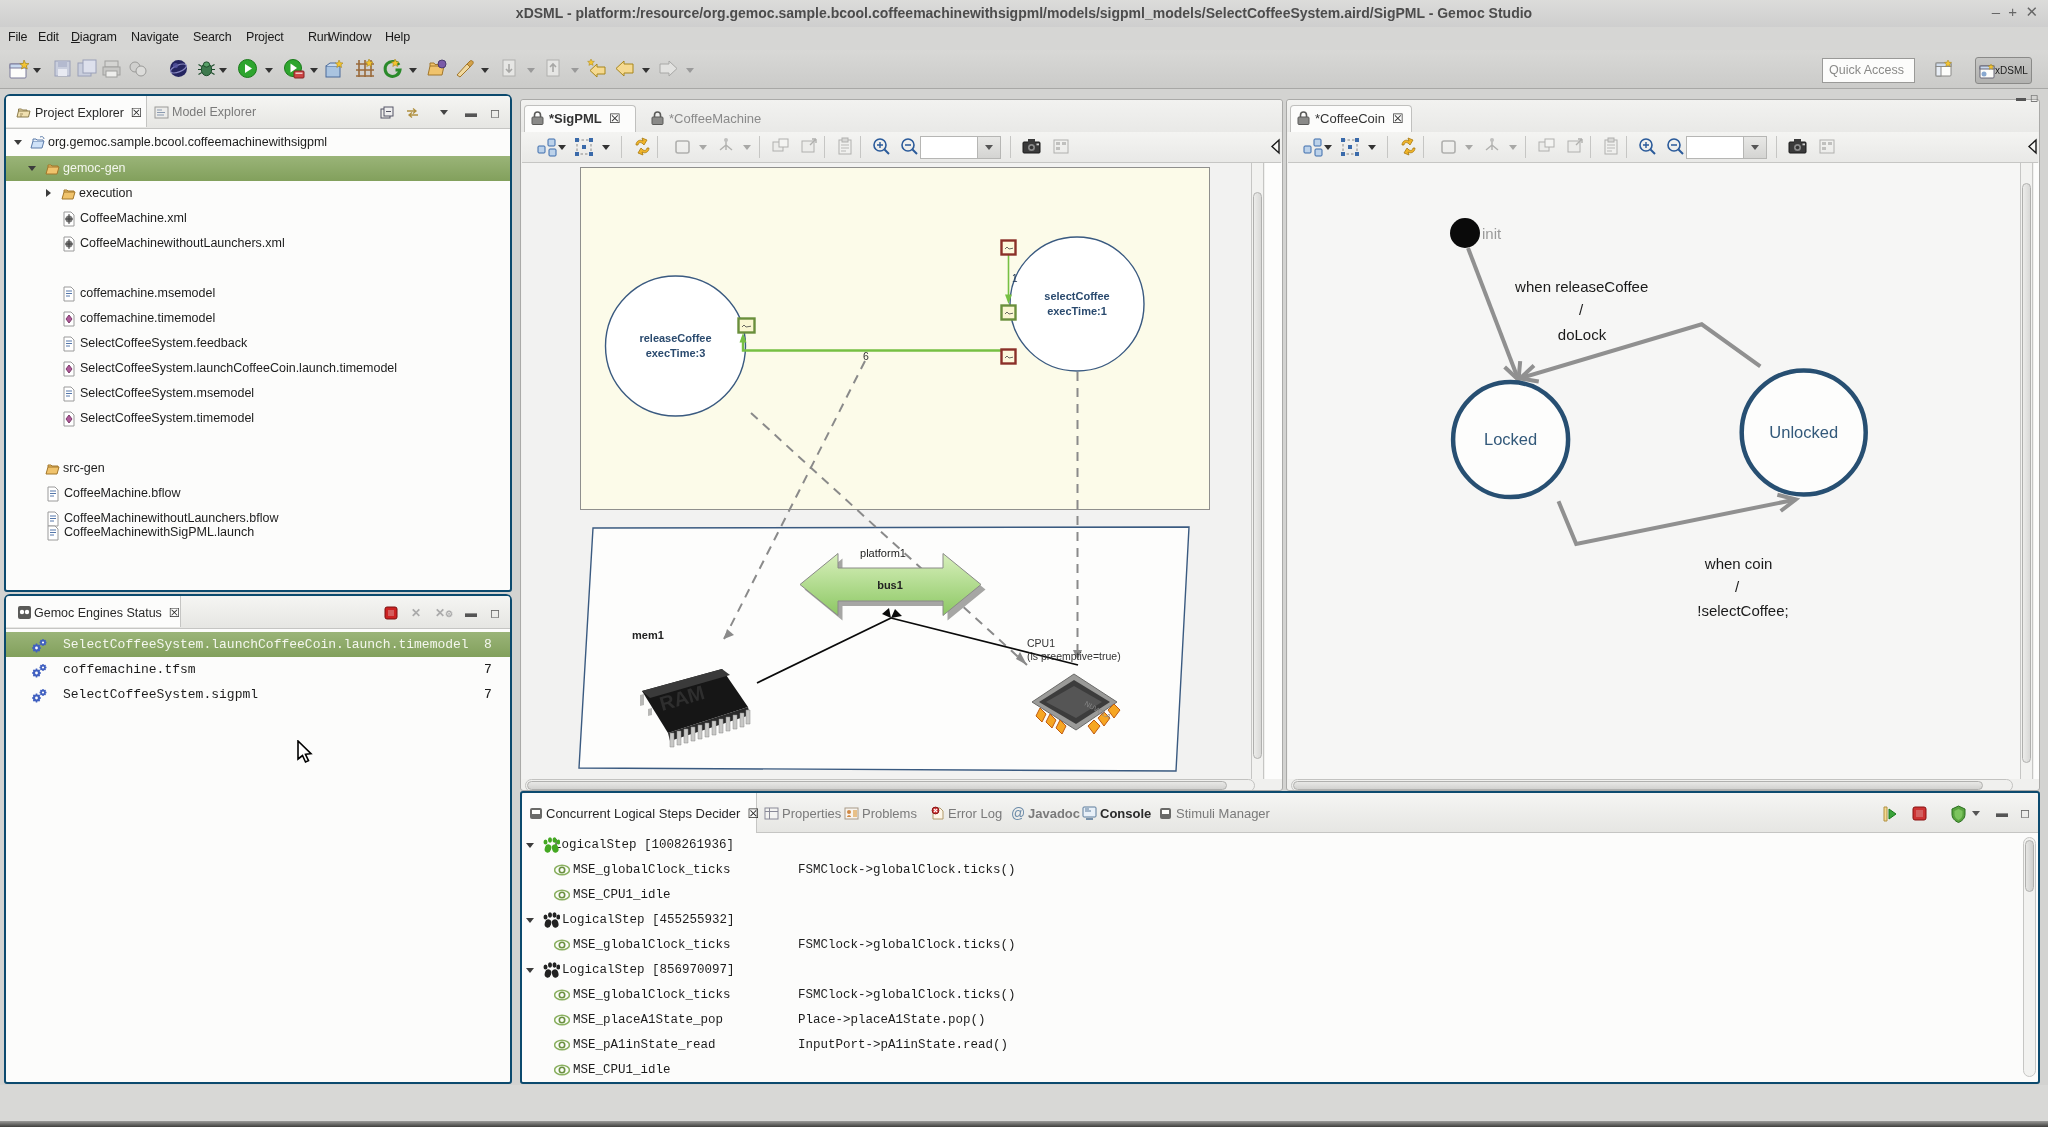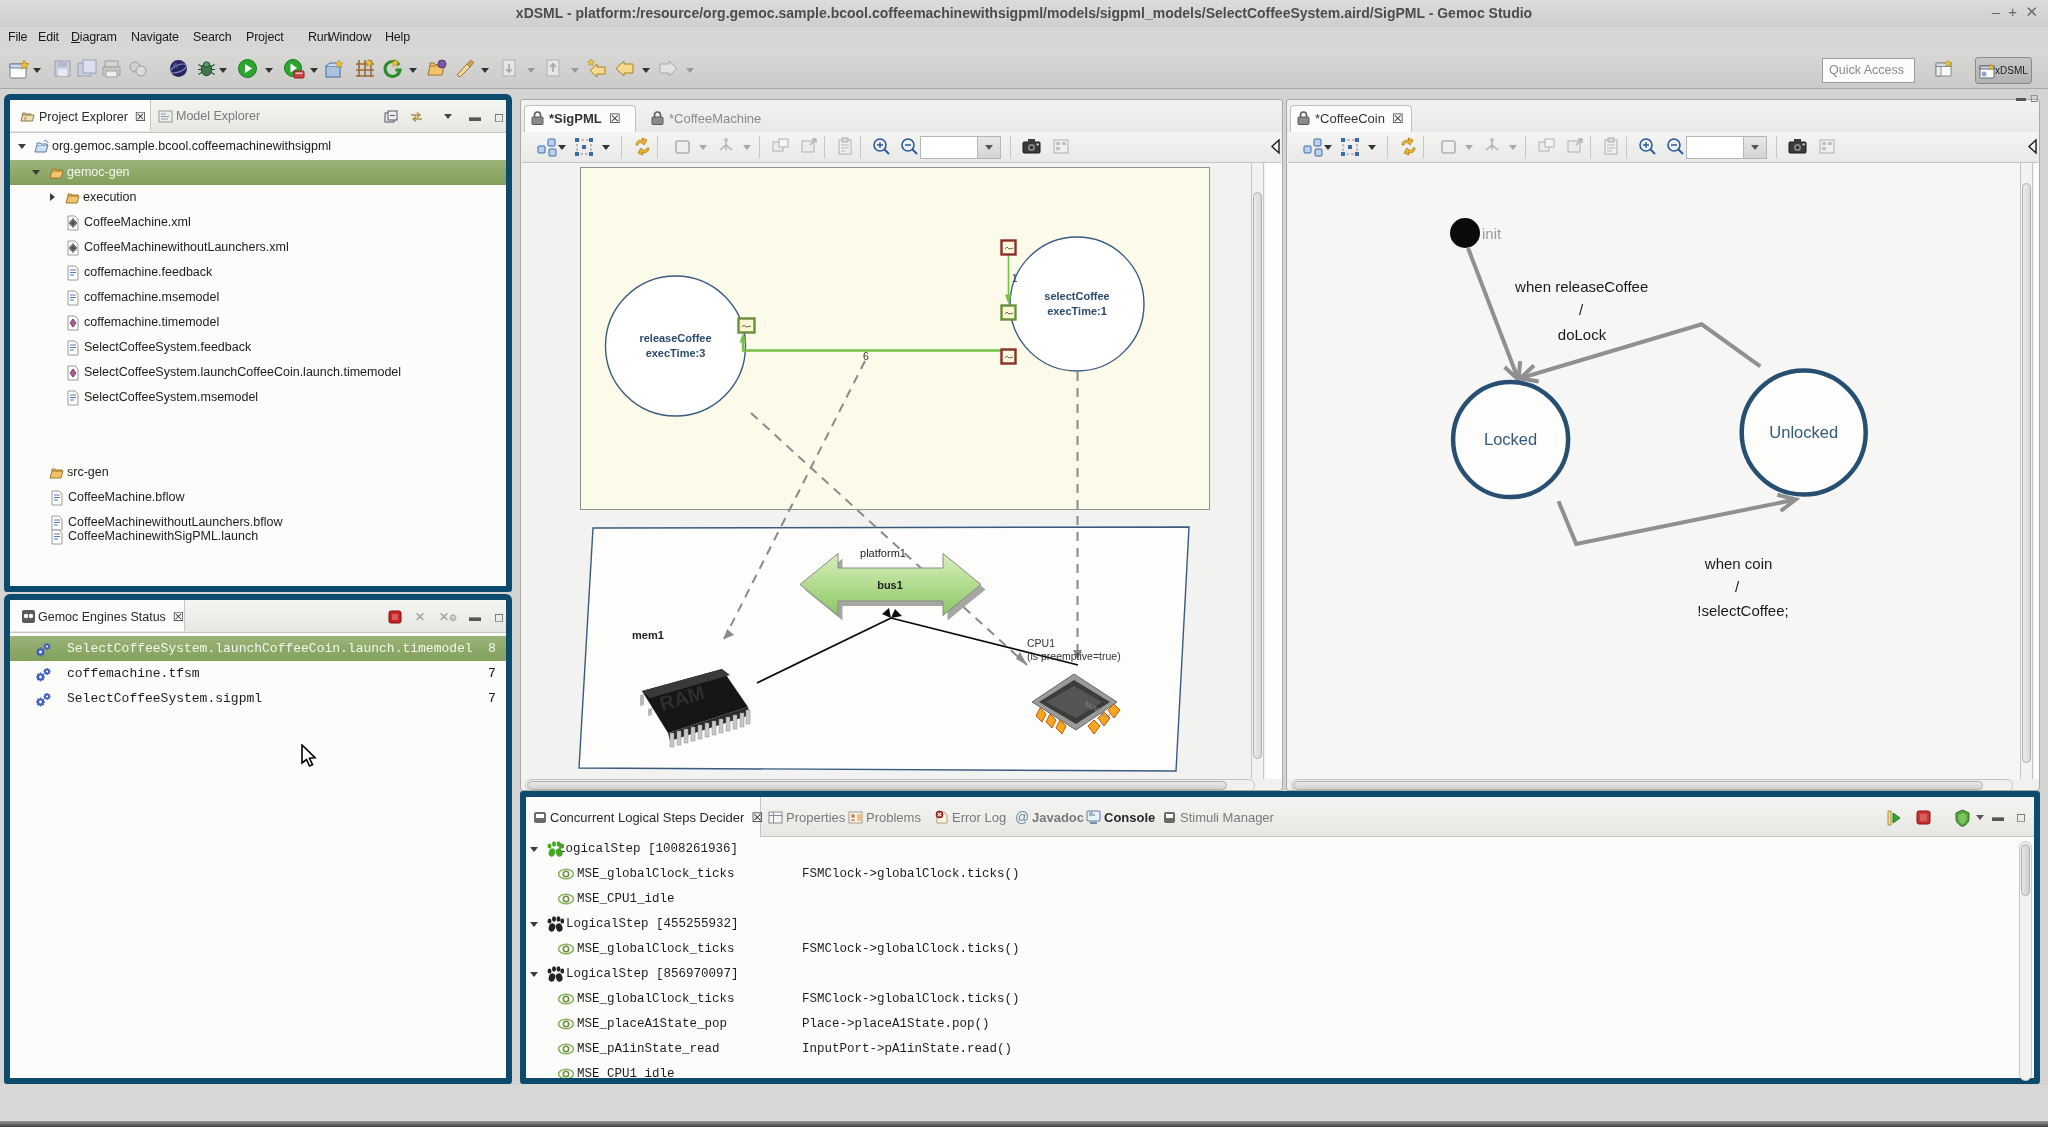--- a/index.html
+++ b/index.html
@@ -9,21 +9,21 @@
   #titlebar { left:0; top:0; width:2048px; height:27px; background:linear-gradient(#dcdcda,#cecece); text-align:center; }
   #titlebar .t { font-size:14px; font-weight:bold; color:#4c4c4c; line-height:27px; }
   #winbtns { right:10px; top:3px; font-size:15px; color:#666; }
   #menubar { left:0; top:27px; width:2048px; height:23px; background:#d6d6d4; }
   .menu { position:absolute; top:3px; font-size:12.5px; color:#1a1a1a; letter-spacing:-0.2px;}
   #toolbar { left:0; top:50px; width:2048px; height:39px; background:linear-gradient(#d8d8d6,#cbcbc9); border-bottom:1px solid #a8a8a6; }
   .tbi { position:absolute; top:8px; width:24px; height:24px; }
   .dd { position:absolute; top:18px; width:0; height:0; border-left:4px solid transparent; border-right:4px solid transparent; border-top:5px solid #333; }
   .dd.dis { border-top-color:#9a9a9a; }
   
-  .panel { position:absolute; background:#fcfcfb; border:6px solid #0c4a6e; border-radius:3px; }
+  .panel { position:absolute; background:#fcfcfb; border:2px solid #0c4a6e; border-radius:3px; }
   .phead { position:absolute; left:0; top:0; right:0; height:33px; background:linear-gradient(#f5f5f3,#e6e6e3); border-bottom:1px solid #c5c5c3; border-radius:3px 3px 0 0; }
   .tab-active { position:absolute; background:#fcfcfb; border-right:1px solid #c5c5c3; height:31px; border-radius:6px 0 0 0; }
   .tname.t13, .t13 { font-size:13px; } .tname { font-size:12.5px; color:#2a2a2a; }
   .tname.dim { color:#7a7a7a; }
   .minmax { position:absolute; top:10px; font-size:12px; color:#555; }
   
   .trow { position:absolute; height:25px; font-size:12.5px; color:#1c1c1c; line-height:25px; white-space:nowrap; }
   .grn { background:linear-gradient(#9ab478,#82a05c); color:#f4f7ee; }
   .mono { font-family:"Liberation Mono", monospace; }
   .arrow-r { display:inline-block; width:0; height:0; border-top:4px solid transparent; border-bottom:4px solid transparent; border-left:5px solid #3c3c3c; }
@@ -220,44 +220,44 @@
     <div class="trow" style="left:0;top:76px;width:100%"><svg class="abs" style="left:55px;top:5px" width="16" height="16">
           <path d="M3 1 L10 1 L13 4 L13 15 L3 15 Z" fill="#fff" stroke="#9a9a9a"></path>
           <circle cx="8" cy="8" r="3.5" fill="#777"></circle>
           <path d="M8 3 L8 13 M4 8 L12 8" stroke="#444" stroke-width="1"></path>
         </svg><span style="margin-left:74px;">CoffeeMachine.xml</span></div>
     <div class="trow" style="left:0;top:101px;width:100%"><svg class="abs" style="left:55px;top:5px" width="16" height="16">
           <path d="M3 1 L10 1 L13 4 L13 15 L3 15 Z" fill="#fff" stroke="#9a9a9a"></path>
           <circle cx="8" cy="8" r="3.5" fill="#777"></circle>
           <path d="M8 3 L8 13 M4 8 L12 8" stroke="#444" stroke-width="1"></path>
         </svg><span style="margin-left:74px;">CoffeeMachinewithoutLaunchers.xml</span></div>
-    <div class="trow" style="left:0;top:126px;width:100%"><svg class="abs" style="left:55px;top:5px" width="16" height="16">
-          <path d="M3 1 L10 1 L13 4 L13 15 L3 15 Z" fill="#fff" stroke="#9a9a9a"></path>
-          <path d="M5 5 L11 5 M5 7.5 L11 7.5 M5 10 L9 10" stroke="#5577aa" stroke-width="1"></path>
-        </svg><span style="margin-left:74px;">coffemachine.feedback</span></div>
     <div class="trow" style="left:0;top:151px;width:100%"><svg class="abs" style="left:55px;top:5px" width="16" height="16">
           <path d="M3 1 L10 1 L13 4 L13 15 L3 15 Z" fill="#fff" stroke="#9a9a9a"></path>
           <path d="M5 5 L11 5 M5 7.5 L11 7.5 M5 10 L9 10" stroke="#5577aa" stroke-width="1"></path>
         </svg><span style="margin-left:74px;">coffemachine.msemodel</span></div>
     <div class="trow" style="left:0;top:176px;width:100%"><svg class="abs" style="left:55px;top:5px" width="16" height="16">
           <path d="M3 1 L10 1 L13 4 L13 15 L3 15 Z" fill="#fff" stroke="#9a9a9a"></path>
           <path d="M8 4 L11 8 L8 12 L5 8 Z" fill="#b05a9a" stroke="#7a3a6a"></path>
         </svg><span style="margin-left:74px;">coffemachine.timemodel</span></div>
     <div class="trow" style="left:0;top:201px;width:100%"><svg class="abs" style="left:55px;top:5px" width="16" height="16">
           <path d="M3 1 L10 1 L13 4 L13 15 L3 15 Z" fill="#fff" stroke="#9a9a9a"></path>
           <path d="M5 5 L11 5 M5 7.5 L11 7.5 M5 10 L9 10" stroke="#5577aa" stroke-width="1"></path>
         </svg><span style="margin-left:74px;">SelectCoffeeSystem.feedback</span></div>
     <div class="trow" style="left:0;top:226px;width:100%"><svg class="abs" style="left:55px;top:5px" width="16" height="16">
           <path d="M3 1 L10 1 L13 4 L13 15 L3 15 Z" fill="#fff" stroke="#9a9a9a"></path>
           <path d="M8 4 L11 8 L8 12 L5 8 Z" fill="#b05a9a" stroke="#7a3a6a"></path>
         </svg><span style="margin-left:74px;">SelectCoffeeSystem.launchCoffeeCoin.launch.timemodel</span></div>
     <div class="trow" style="left:0;top:251px;width:100%"><svg class="abs" style="left:55px;top:5px" width="16" height="16">
           <path d="M3 1 L10 1 L13 4 L13 15 L3 15 Z" fill="#fff" stroke="#9a9a9a"></path>
           <path d="M5 5 L11 5 M5 7.5 L11 7.5 M5 10 L9 10" stroke="#5577aa" stroke-width="1"></path>
         </svg><span style="margin-left:74px;">SelectCoffeeSystem.msemodel</span></div>
+    <div class="trow" style="left:0;top:276px;width:100%"><svg class="abs" style="left:55px;top:5px" width="16" height="16">
+          <path d="M3 1 L10 1 L13 4 L13 15 L3 15 Z" fill="#fff" stroke="#9a9a9a"></path>
+          <path d="M8 4 L11 8 L8 12 L5 8 Z" fill="#b05a9a" stroke="#7a3a6a"></path>
+        </svg><span style="margin-left:74px;">SelectCoffeeSystem.timemodel</span></div>
     <div class="trow" style="left:0;top:326px;width:100%"><svg class="abs" style="left:39px;top:5px" width="16" height="16">
           <path d="M1 13 L3 6 L14 6 L12 13 Z M3 6 L3 4 L6 4 L7 5 L13 5 L13 6" fill="#f0c36c" stroke="#a2762a"></path>
         </svg><span style="margin-left:57px;">src-gen</span></div>
     <div class="trow" style="left:0;top:351px;width:100%"><svg class="abs" style="left:39px;top:5px" width="16" height="16">
           <path d="M3 1 L10 1 L13 4 L13 15 L3 15 Z" fill="#fff" stroke="#9a9a9a"></path>
           <path d="M5 5 L11 5 M5 7.5 L11 7.5 M5 10 L9 10" stroke="#5577aa" stroke-width="1"></path>
         </svg><span style="margin-left:58px;">CoffeeMachine.bflow</span></div>
     <div class="trow" style="left:0;top:376px;width:100%"><svg class="abs" style="left:39px;top:5px" width="16" height="16">
           <path d="M3 1 L10 1 L13 4 L13 15 L3 15 Z" fill="#fff" stroke="#9a9a9a"></path>
           <path d="M5 5 L11 5 M5 7.5 L11 7.5 M5 10 L9 10" stroke="#5577aa" stroke-width="1"></path>

